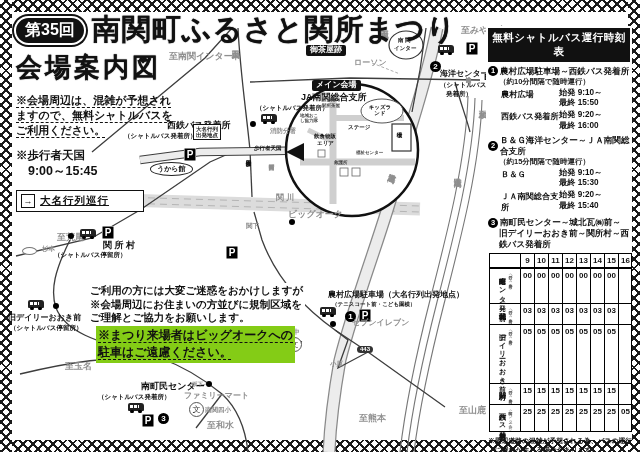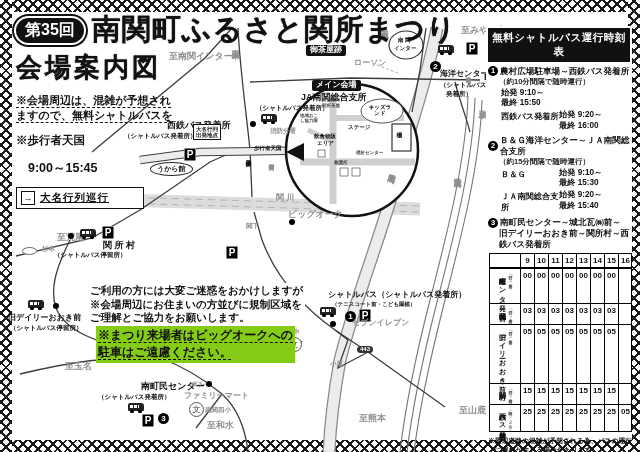--- a/index.html
+++ b/index.html
@@ -23,21 +23,21 @@
     font-size:16px;font-weight:900;box-shadow:inset 0 0 0 2px #fff,0 0 0 2px #111;}
   .title-main{font-size:29px;font-weight:900;letter-spacing:1px;color:#111;
     text-shadow:0 0 1px #111;white-space:nowrap;}
 
   
   .leftcol{position:absolute;left:16px;top:50px;z-index:25;}
   .kaijo{font-size:26px;font-weight:900;letter-spacing:3px;text-shadow:0 0 1px #111;}
   .noteblock{margin-top:8px;font-size:11px;font-weight:bold;line-height:1.35;}
   .u{text-decoration:underline dashed 1px;text-underline-offset:3px;}
   .hoko{margin-top:10px;font-size:11.5px;font-weight:bold;}
-  .hoko-time{font-size:12.5px;font-weight:bold;margin-left:12px;margin-top:12px;}
+  .hoko-time{font-size:12.5px;font-weight:bold;margin-left:12px;margin-top:0;}
   .parade-box{margin-top:10px;border:1.6px solid #111;width:118px;height:18px;
     display:flex;align-items:center;gap:5px;padding:1px 4px;background:#fff;}
   .parade-icon{display:inline-block;width:12px;height:12px;border:1px solid #111;
     font-size:9px;line-height:12px;text-align:center;font-weight:bold;}
   .parade-label{font-size:10.5px;font-weight:bold;letter-spacing:1px;text-decoration:underline;}
   .notice3{position:absolute;left:88px;top:283px;z-index:25;font-size:10.5px;font-weight:bold;
     line-height:1.3;background:#fff;padding:1px 2px;}
   .notice4{position:absolute;left:96px;top:326px;z-index:25;font-size:12px;font-weight:bold;
     line-height:1.45;background:#84cc16;padding:1px 2px;}
 
@@ -213,21 +213,21 @@
     <div class="ml g s8" style="left: 184px; top: 392px;">ファミリーマート</div>
     <div class="ml school" style="left: 189px; top: 402px;">文</div>
     <div class="ml g tiny" style="left: 205px; top: 406px;">南関四小</div>
     <div class="ml g s9" style="left: 166px; top: 421px;">至和水</div>
     <div class="ml g tiny" style="left: 280px; top: 328px;">南関中</div>
     <div class="ml school" style="left: 287px; top: 337px;">文</div>
     <div class="ml g tiny" style="left: 330px; top: 360px;">小原</div>
     <div class="ml routebadge" style="left: 357px; top: 346px;">443</div>
     <div class="ml g s9" style="left: 318px; top: 414px;">至熊本</div>
     <div class="ml g s9" style="left: 418px; top: 406px;">至山鹿</div>
-    <div class="ml s8" style="left: 328px; top: 291px;">シャトルバス（シャトルバス発着所）</div>
+    <div class="ml s8" style="left: 328px; top: 291px;">農村広場駐車場（大名行列出発地点）</div>
     <div class="ml micro" style="left: 332px; top: 301px;">（テニスコート前・こども園横）</div>
     <div class="ml bus" style="left: 320px; top: 307px;"></div>
     <div class="ml numc" style="left: 345px; top: 311px;">1</div>
     <div class="ml pbadge" style="left: 359px; top: 309px;">P</div>
     <div class="ml dot" style="left: 330px; top: 321px;"></div>
     <div class="ml g s8" style="left: 352px; top: 319px;">セブンイレブン</div>
     <div class="ml numc" style="left: 430px; top: 61px;">2</div>
     <div class="ml s9" style="left: 443px; top: 73px;">B&amp;G</div>
     <div class="ml s8" style="left: 440px; top: 70px;">海洋センター</div>
     <div class="ml tiny" style="left: 440px; top: 81px;">（シャトルバス</div>
@@ -258,20 +258,21 @@
 <div class="titlebar">
   <span class="title-badge">第35回</span>
   <span class="title-main">南関町ふるさと関所まつり</span>
 </div>
 
 <div class="leftcol">
   <div class="kaijo">会場案内図</div>
   <div class="noteblock">
     <div class="u">※会場周辺は、混雑が予想され</div>
     <div class="u">ますので、無料シャトルバスを</div>
+    <div class="u">ご利用ください。</div>
   </div>
   <div class="hoko">※歩行者天国</div>
   <div class="hoko-time">9:00～15:45</div>
   <div class="parade-box">
     <span class="parade-icon">→</span>
     <span class="parade-label">大名行列巡行</span>
   </div>
 </div>
 
 <div class="notice3">
@@ -287,20 +288,21 @@
 <div class="rightcol">
   <div class="sched-header">無料シャトルバス運行時刻表</div>
   <div id="routes">
       <div class="route">
         <div class="route-line">
           <span class="rnum">1</span>
           <span>農村広場駐車場～西鉄バス発着所</span>
         </div>
         <div class="route-freq">（約10分間隔で随時運行）</div>
         <div class="stoprow">
+          <span class="stopname">農村広場</span>
           <span class="stoptimes">
             <div>始発  9:10～</div>
             <div>最終 15:50</div>
           </span>
         </div>
         <div class="stoprow">
           <span class="stopname">西鉄バス発着所</span>
           <span class="stoptimes">
             <div>始発  9:20～</div>
             <div>最終 16:00</div>

